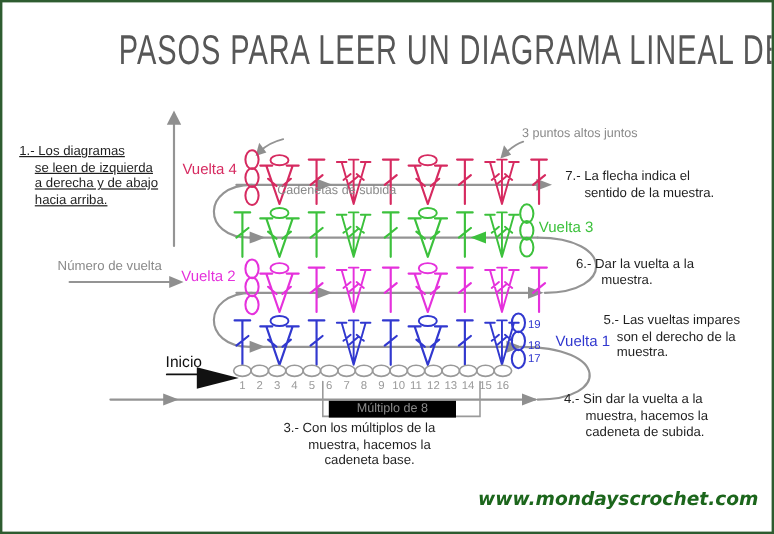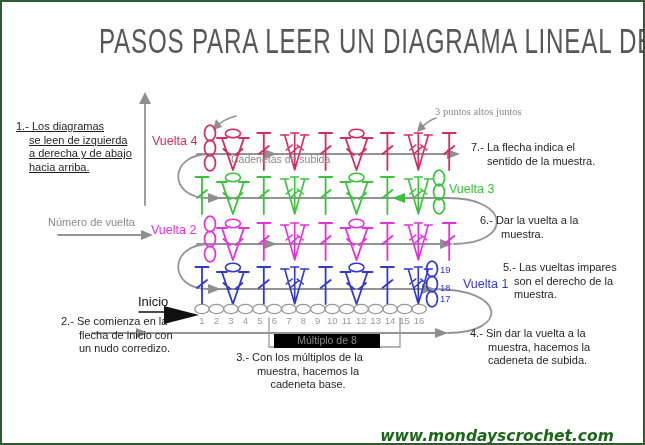--- a/index.html
+++ b/index.html
@@ -169,45 +169,42 @@
         <text x="438" y="289" fill="#3138cf" font-size="9.5" text-anchor="start" font-family="Liberation Sans, sans-serif">18</text>
         <text x="438" y="300" fill="#3138cf" font-size="9.5" text-anchor="start" font-family="Liberation Sans, sans-serif">17</text>
       </g>
     </svg>
 
   <div class="title-wrap">
     <span class="title-inner">PASOS PARA LEER UN DIAGRAMA LINEAL DE CROCHET</span>
   </div>
 
   <div class="lbl gray-s" style="left:229px;top:112px;margin-top:39px;">Cadenetas de subida</div>
-  <div class="lbl gray-s" style="left:433px;top:103px;font-family:Liberation Serif, serif;">3 puntos altos juntos</div>
+  <div class="lbl gray-s" style="left:433px;top:103px;">3 puntos altos juntos</div>
   <div class="lbl gray-s" style="left:46px;top:214px;font-size:11px;">Número de vuelta</div>
   <div class="lbl multiplo" style="left:272px;top:332px;">Múltiplo de 8</div>
   <div class="lbl inicio" style="left:136px;top:293px;">Inicio</div>
 
   <div class="lbl rowlbl" id="rl-0" style="left: 150px; top: 133px; color: rgb(214, 42, 96);">Vuelta 4</div>
   <div class="lbl rowlbl" id="rl-1" style="left: 447px; top: 181px; color: rgb(60, 193, 60);">Vuelta 3</div>
   <div class="lbl rowlbl" id="rl-2" style="left: 149px; top: 222px; color: rgb(229, 49, 220);">Vuelta 2</div>
   <div class="lbl rowlbl" id="rl-3" style="left: 461px; top: 276px; color: rgb(49, 56, 207);">Vuelta 1</div>
 
   <div class="lbl note hang13" style="left:14px;top:118px;width:128px;">1.- Los diagramas
 se leen de izquierda
 a derecha y de abajo
 hacia arriba.</div>
-  <div class="lbl note hang18" style="left:59px;top:313px;width:142px;">2.- Se comienza en la
-flecha de inicio con
-un nudo corredizo.</div>
   <div class="lbl note hang17" style="left:195px;top:349px;width:188px;">3.- Con los múltiplos de la
 muestra, hacemos la
 cadeneta base.</div>
   <div class="lbl note hang18" style="left:468px;top:325px;width:172px;">4.- Sin dar la vuelta a la
 muestra, hacemos la
 cadeneta de subida.</div>
   <div class="lbl note hang11" style="left:501px;top:259px;width:142px;">5.- Las vueltas impares
 son el derecho de la
 muestra.</div>
   <div class="lbl note hang21" style="left:478px;top:212px;width:160px;">6.- Dar la vuelta a la
 muestra.</div>
   <div class="lbl note hang16" style="left:469px;top:139px;width:172px;">7.- La flecha indica el
 sentido de la muestra.</div>
 
-  <div class="lbl website" style="left:360px;top:428px;text-align:center;">www.mondayscrochet.com</div>
+  <div class="lbl website" style="left:360px;top:408px;">www.mondayscrochet.com</div>
 </div>
 
 </body></html>

